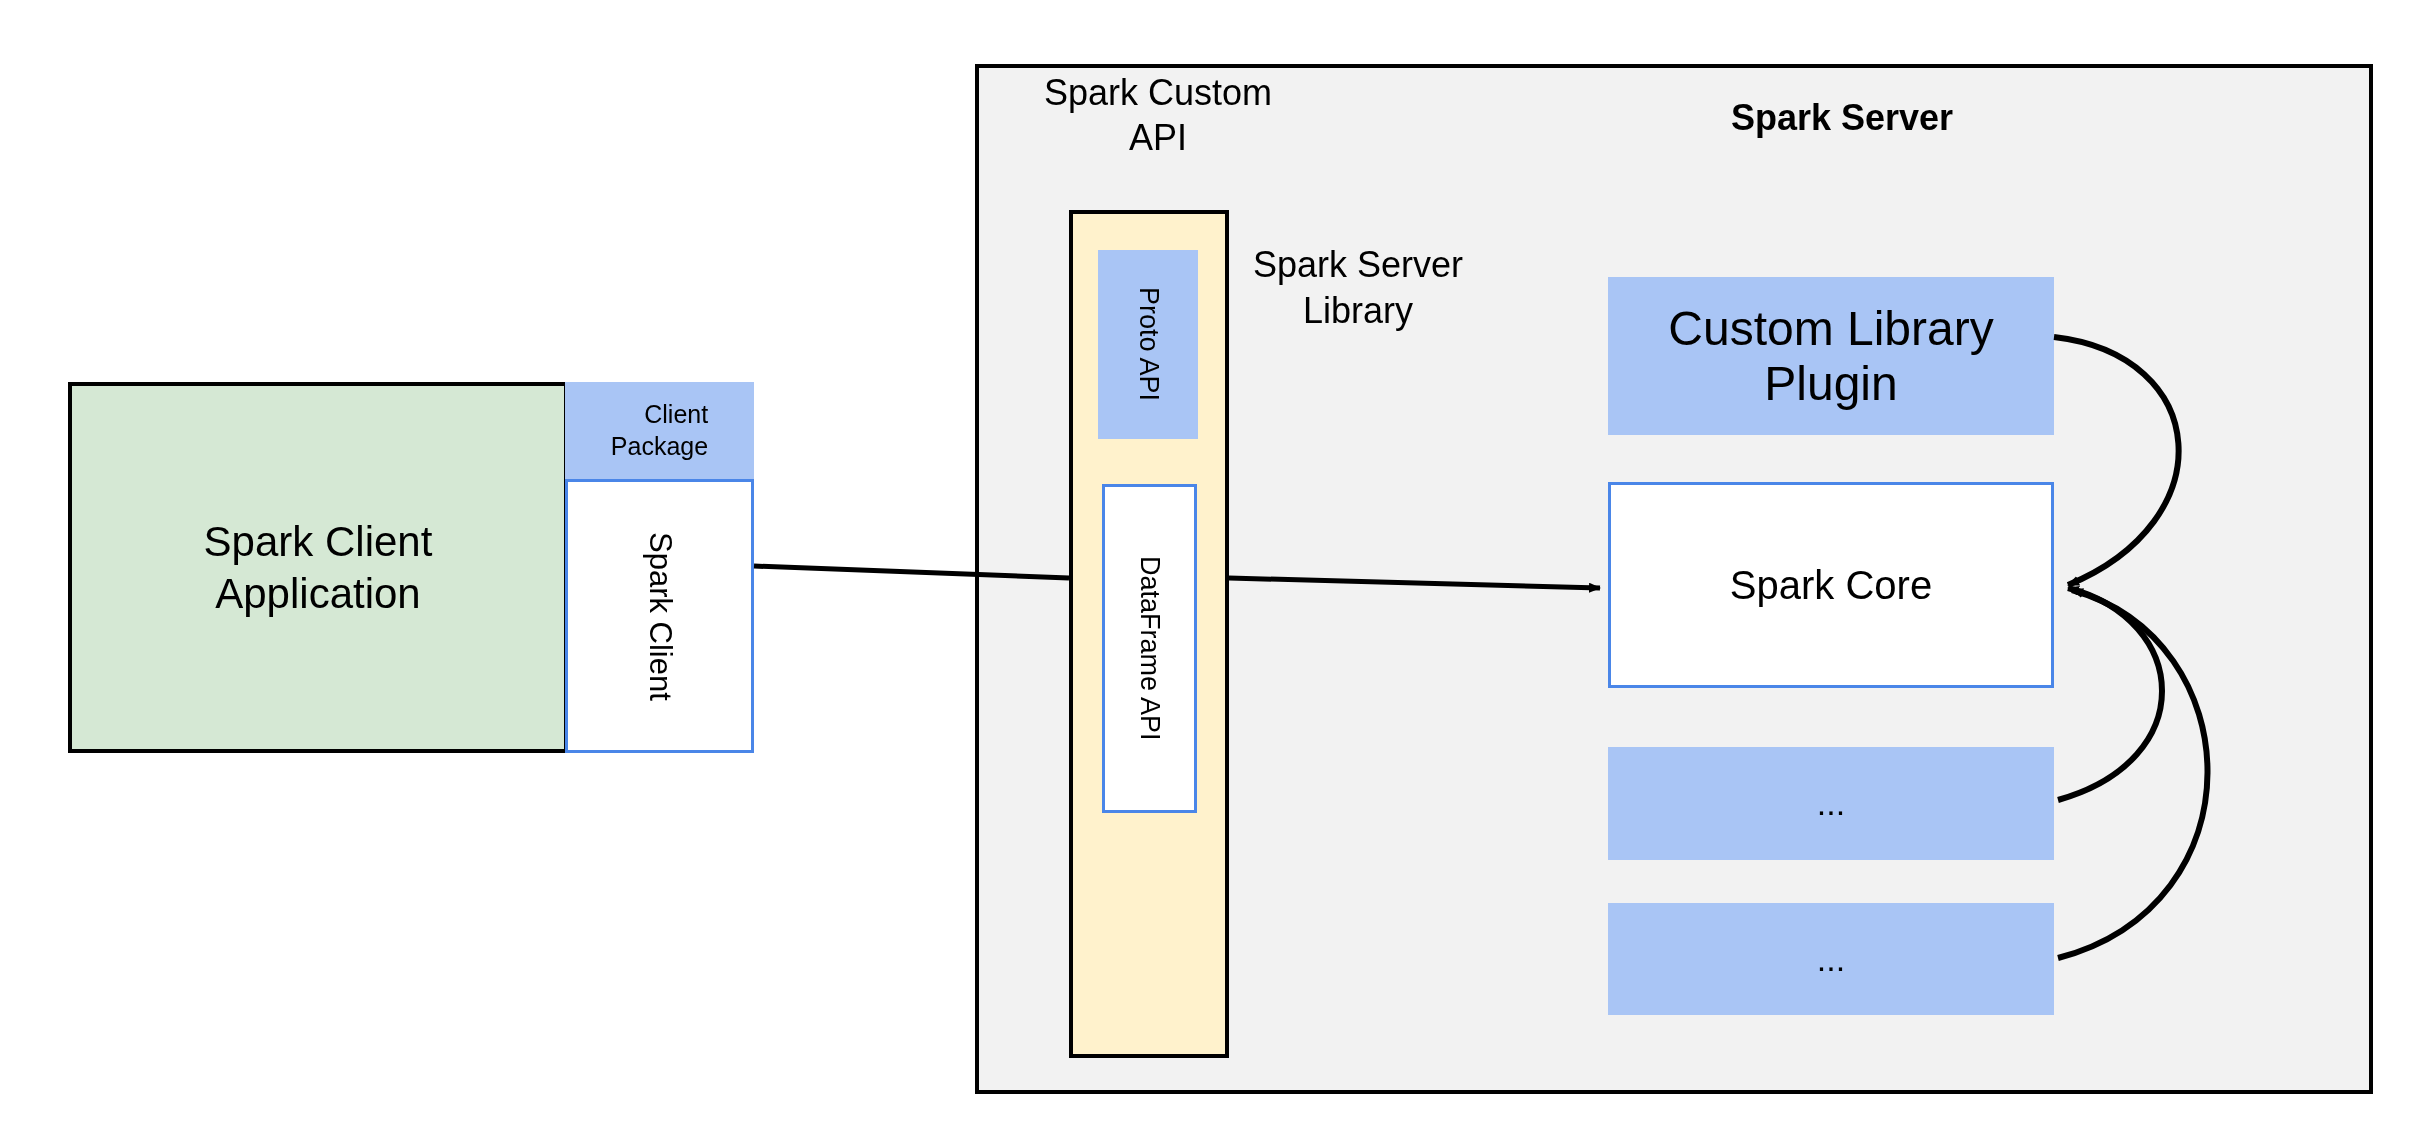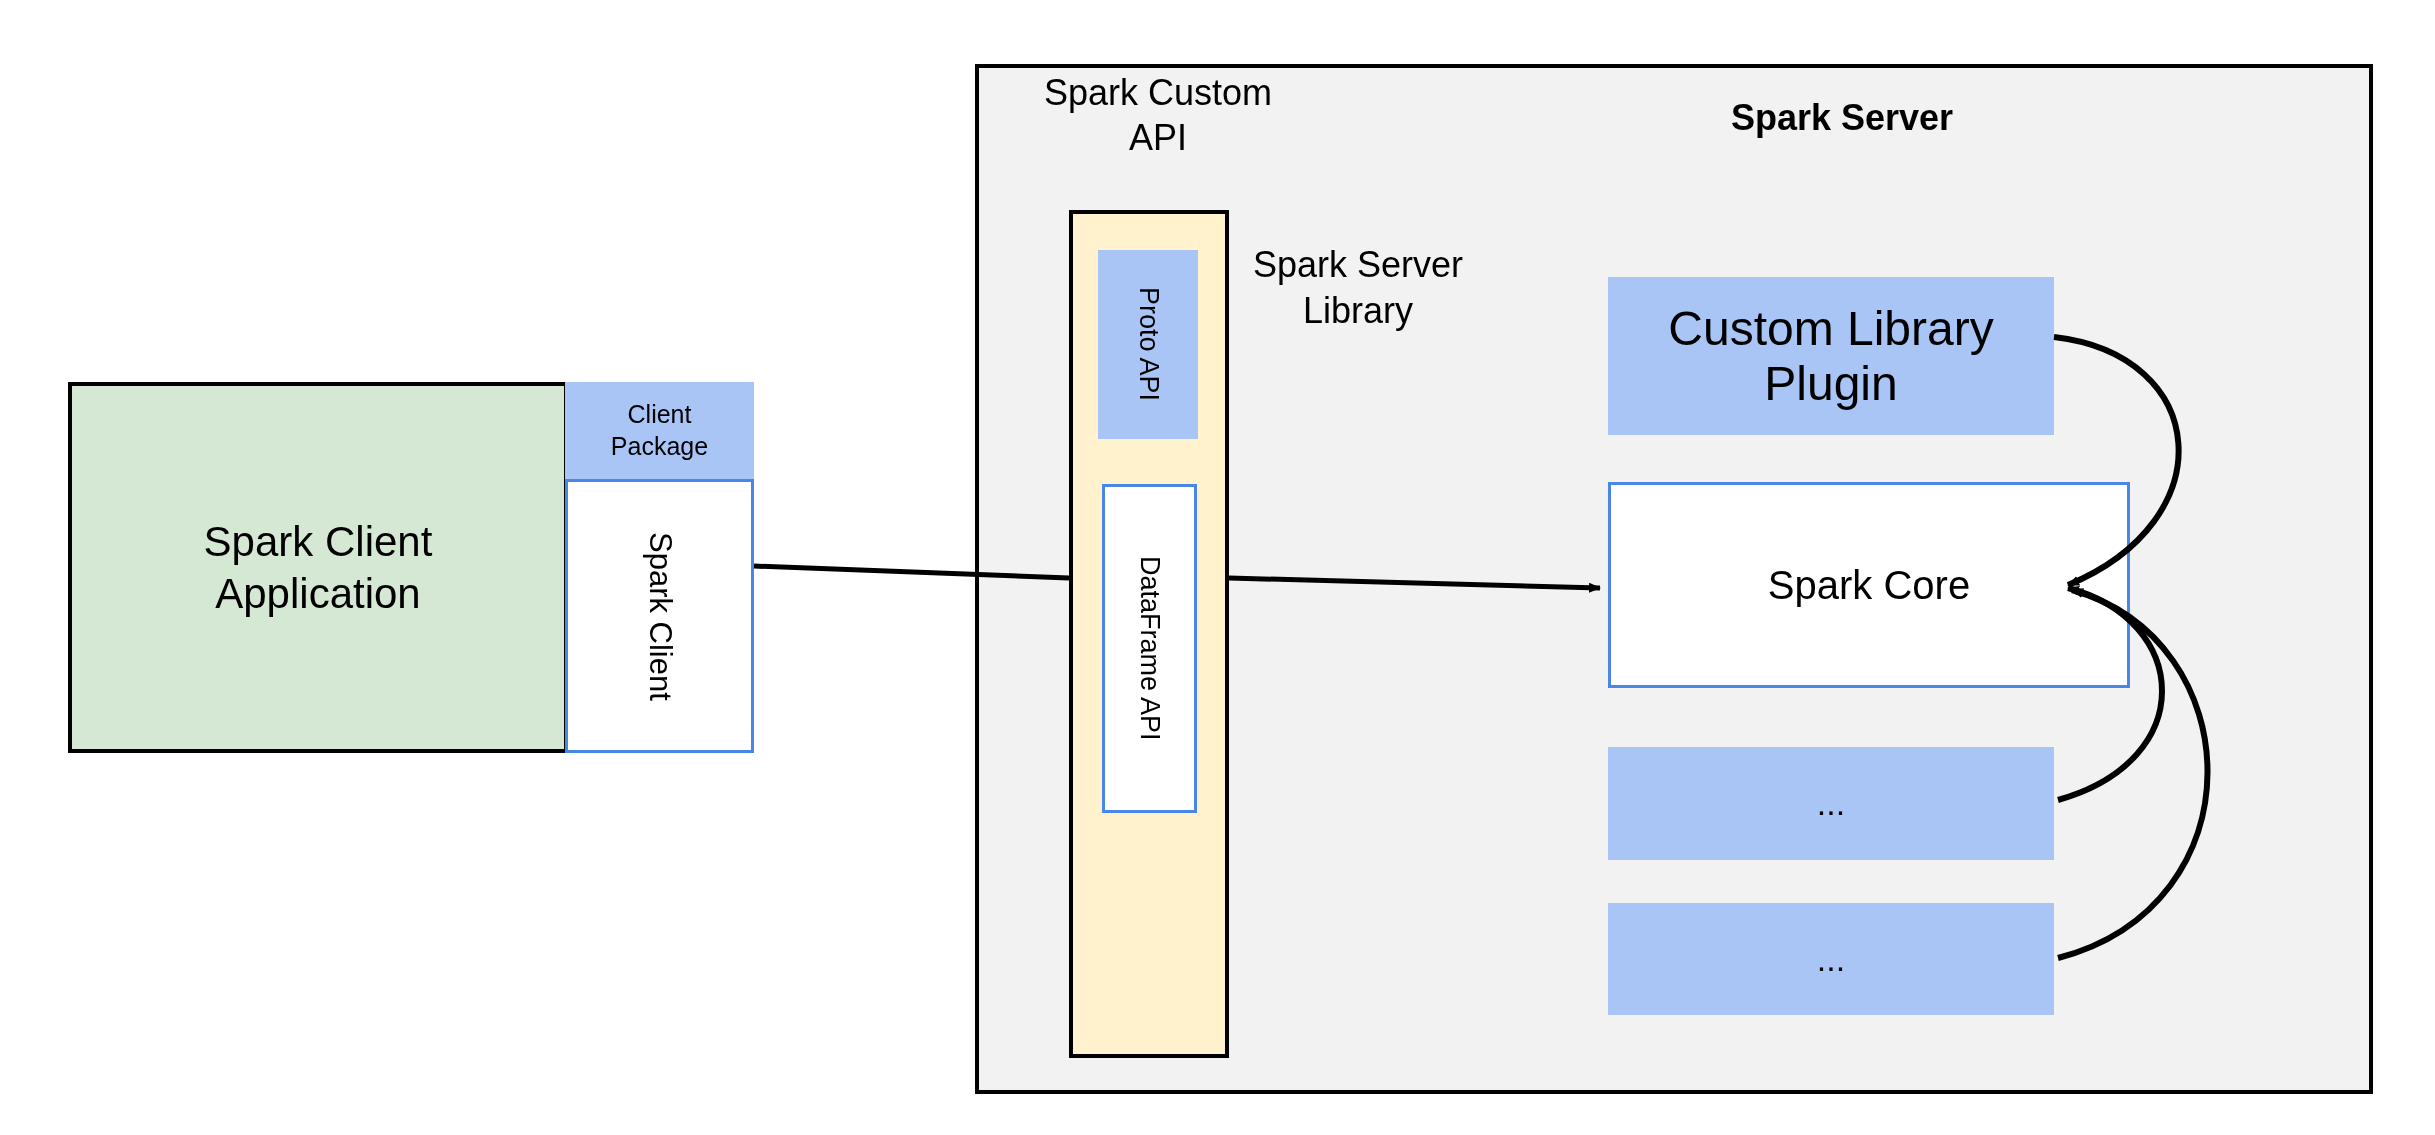--- a/index.html
+++ b/index.html
@@ -31,21 +31,21 @@
   
   #connect-api-column{left:1069px;top:210px;width:160px;height:848px;
       background:#fff2cc;border:4px solid #000;display:block;}
   #proto-api{left:1098px;top:250px;width:100px;height:189px;background:#a9c5f5;border:0;}
   #dataframe-api{left:1102px;top:484px;width:95px;height:329px;background:#ffffff;border:3px solid #4a86e8;}
   .vlabel{writing-mode:vertical-rl;text-orientation:mixed;white-space:nowrap;font-size:27px;}
 
   
   #custom-library-plugin{left:1608px;top:277px;width:446px;height:158px;
       background:#a9c5f5;border:0;font-size:48px;}
-  #spark-core{left:1608px;top:482px;width:522px;height:206px;
+  #spark-core{left:1608px;top:482px;width:446px;height:206px;
       background:#ffffff;border:3px solid #4a86e8;font-size:40px;}
   #ellipsis-1{left:1608px;top:747px;width:446px;height:113px;background:#a9c5f5;border:0;font-size:34px;}
   #ellipsis-2{left:1608px;top:903px;width:446px;height:112px;background:#a9c5f5;border:0;font-size:34px;}
 
   #arrows{position:absolute;left:0;top:0;width:2435px;height:1135px;pointer-events:none;}
 </style>
 </head>
 <body>
 
 <div class="canvas">
@@ -77,21 +77,21 @@
   </div>
   <div class="box" id="ellipsis-2">
     <span>...</span>
   </div>
 
   <div class="box" id="client-app">
     <span style="white-space:pre-line;">Spark Client
 Application</span>
   </div>
   <div class="box" id="client-package">
-    <span style="white-space:pre-line;">Client
+    <span style="white-space:pre-line;text-align:right;">Client
 Package</span>
   </div>
   <div class="box" id="spark-client">
     <span class="vtext">Spark Client</span>
   </div>
 
   <svg id="arrows" viewBox="0 0 2435 1135">
     <defs>
       <marker id="arrowhead" markerWidth="12" markerHeight="10" refX="11" refY="5" orient="auto" markerUnits="userSpaceOnUse">
         <path d="M0,0 L12,5 L0,10 z" fill="#000"></path>

